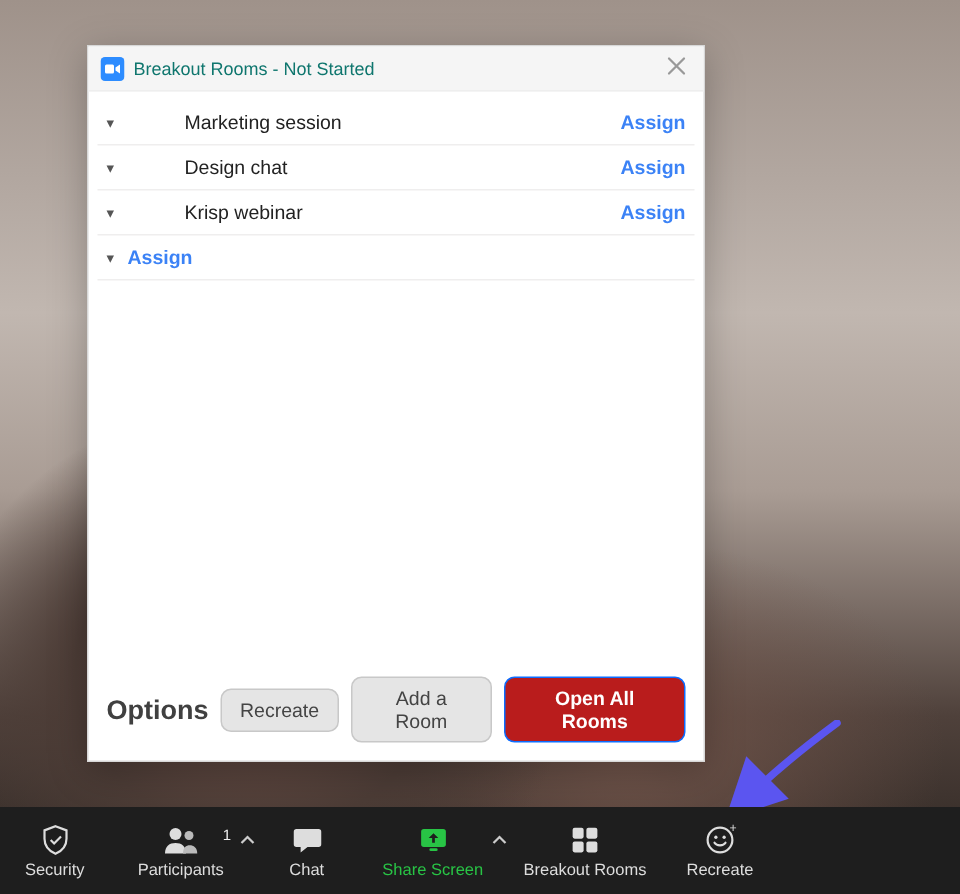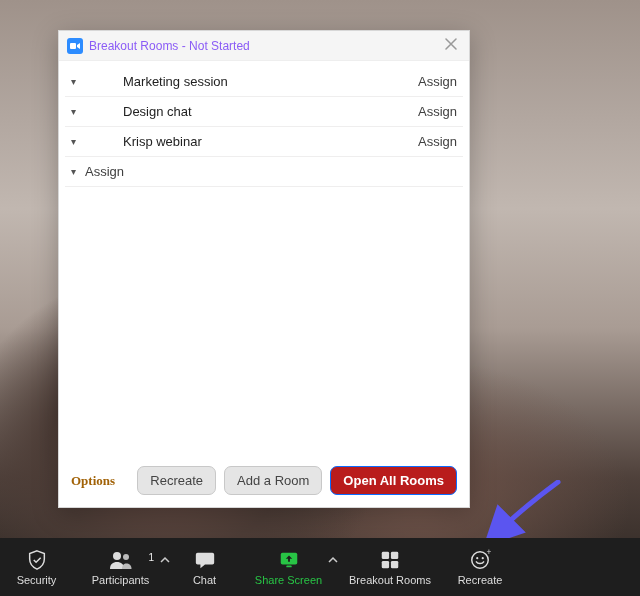--- a/index.html
+++ b/index.html
@@ -25,21 +25,21 @@
     box-shadow: 0 6px 24px rgba(0,0,0,0.25);
     display: flex;
     flex-direction: column;
   }
   .titlebar {
     display: flex;
     align-items: center;
     height: 30px;
     padding: 0 8px;
     background: #f5f5f5;
-    color: #8b5cf6;
+    color: #0f766e;
     font-size: 12px;
     gap: 6px;
     border-bottom: 1px solid #eee;
   }
   .titlebar .appicon svg { display: block; }
   .titlebar .title { flex: 1 1 auto; }
   .titlebar .close { color: #999; cursor: pointer; padding: 4px; }
   .room-list {
     padding: 6px 6px 0 6px;
   }
@@ -52,39 +52,38 @@
     font-size: 13px;
     color: #222;
   }
   .room-row .caret {
     width: 14px;
     color: #555;
     font-size: 10px;
   }
   .room-row .name { flex: 1 1 auto; font-weight: 400; padding-left: 38px; }
   .room-row .assign {
-    color: #404040;
-    font-weight: 400;
+    color: #3b82f6;
+    font-weight: 700;
     font-size: 13px;
     cursor: pointer;
   }
   .dialog-footer {
     margin-top: auto;
     display: flex;
     align-items: center;
     gap: 8px;
     padding: 10px 12px 12px 12px;
   }
   .options-link {
-    color: #a16207;
+    color: #404040;
     font-weight: 700;
-    font-size: 13px;
+    font-size: 18px;
     cursor: pointer;
     margin-right: auto;
-    font-family: Liberation Serif, serif;
   }
   .btn {
     border: 1px solid #c8c8c8;
     background: #e5e5e5;
     color: #444;
     border-radius: 7px;
     padding: 6px 12px;
     font-size: 13px;
     cursor: pointer;
   }

